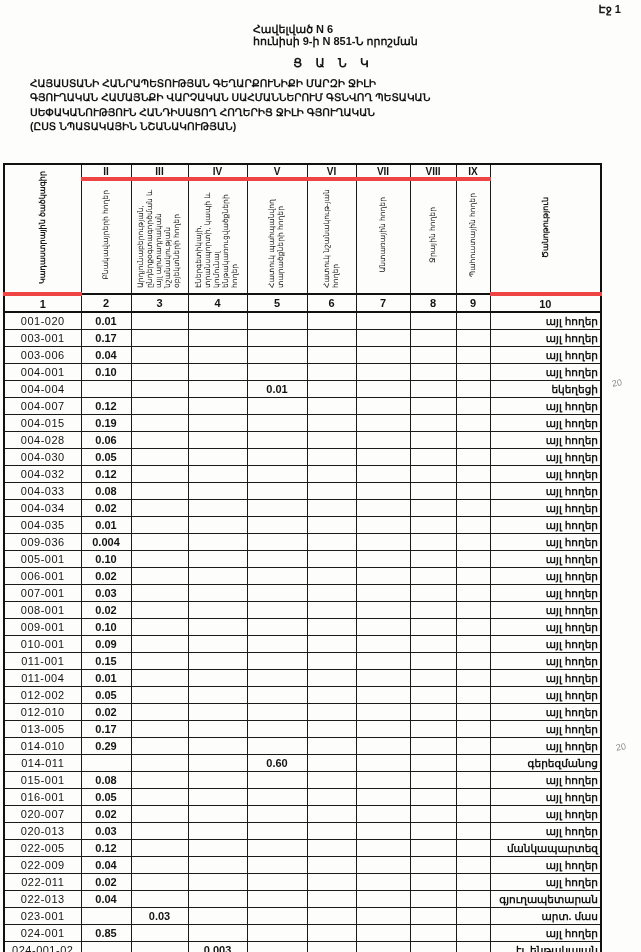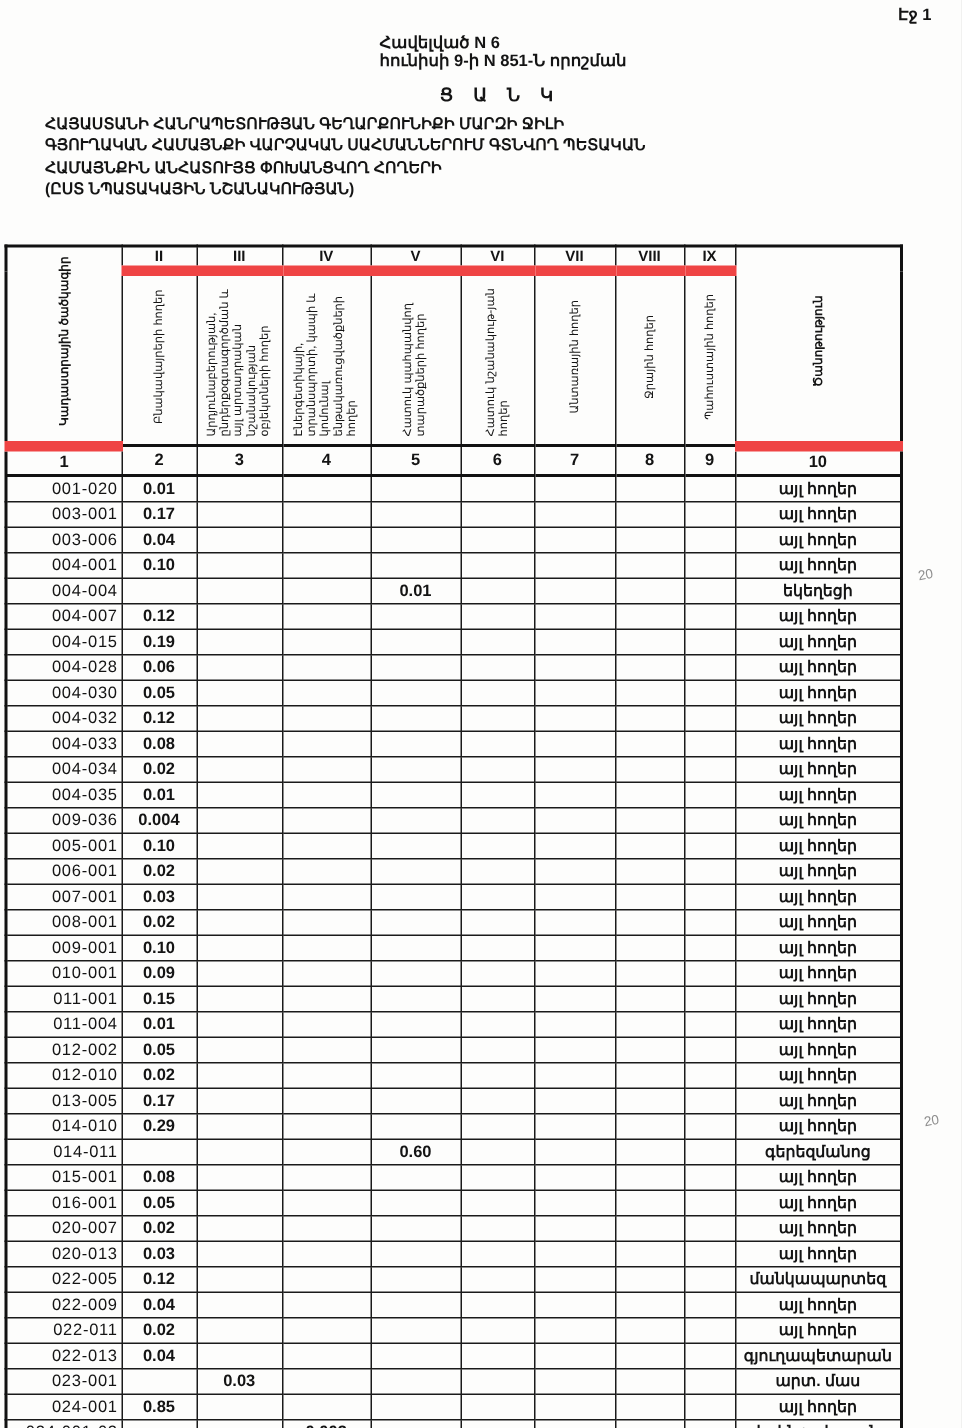--- a/index.html
+++ b/index.html
@@ -32,38 +32,38 @@
   table.main{
     position:absolute;top:163px;left:3px;
     border-collapse:collapse;table-layout:fixed;width:597px;
   }
   table.main td{
     border:1px solid #1a1a1a;
     padding:0 2px;
     overflow:hidden;
     vertical-align:middle;
   }
-  tr.roman-row td{height:12px;font-size:10px;font-weight:bold;text-align:center;border-bottom:7px solid #ef4444;}
+  tr.roman-row td{height:12px;font-size:10px;font-weight:bold;text-align:center;border-bottom:4px solid #ef4444;}
   tr.cat-row td{height:112px;text-align:center;}
   tr.num-row td{height:15px;font-size:11px;font-weight:bold;text-align:center;border-bottom:2px solid #111;border-top:2px solid #111;}
   td.corner{border-bottom:2px solid #111;}
   .vtext{
     display:inline-block;
     writing-mode:vertical-rl;
     transform:rotate(180deg);
     font-size:7.6px;line-height:1.18;
     max-height:106px;
     text-align:left;
     white-space:normal;
   }
   td.corner .vtext{max-height:118px;font-size:8px;}
   tbody tr td{height:16px;}
-  td.c-code{font-size:11px;text-align:right;padding-left:3px;letter-spacing:0.5px;border-right:2px solid #111;}
+  td.c-code{font-size:11px;text-align:center;padding-left:3px;letter-spacing:0.5px;border-right:2px solid #111;}
   td.c-val{font-size:11px;font-weight:600;text-align:center;}
-  td.c-note{font-size:10.5px;font-weight:bold;text-align:center;padding-left:4px;border-left:2px solid #111;}
+  td.c-note{font-size:10.5px;font-weight:bold;text-align:right;padding-left:4px;border-left:2px solid #111;}
   table.main{border:2px solid #111;}
   
   .margin-mark{
     position:absolute;left:612px;
     font-size:9px;color:#6a6a6a;
     transform:rotate(-10deg);opacity:.75;
   }
 </style>
 </head>
 <body>
@@ -75,21 +75,21 @@
   <div class="appendix-block">
     <div>Հավելված N 6</div>
     <div>հունիսի 9-ի N 851-Ն որոշման</div>
   </div>
 
   <div class="doc-title-heading">Ց Ա Ն Կ</div>
 
   <div class="doc-title">
     <div>ՀԱՅԱՍՏԱՆԻ ՀԱՆՐԱՊԵՏՈՒԹՅԱՆ ԳԵՂԱՐՔՈՒՆԻՔԻ ՄԱՐԶԻ ՋԻԼԻ</div>
     <div>ԳՅՈՒՂԱԿԱՆ ՀԱՄԱՅՆՔԻ ՎԱՐՉԱԿԱՆ ՍԱՀՄԱՆՆԵՐՈՒՄ ԳՏՆՎՈՂ ՊԵՏԱԿԱՆ</div>
-    <div>ՀԱՄԱՅՆՔԻՆ ԱՆՀԱՏՈՒՅՑ ՓՈԽԱՆՑՎՈՂ ՀՈՂԵՐԻ</div>
+    <div>ՍԵՓԱԿԱՆՈՒԹՅՈՒՆ ՀԱՆԴԻՍԱՑՈՂ ՀՈՂԵՐԻՑ ՋԻԼԻ ԳՅՈՒՂԱԿԱՆ</div>
     <div>(ԸՍՏ ՆՊԱՏԱԿԱՅԻՆ ՆՇԱՆԱԿՈՒԹՅԱՆ)</div>
   </div>
 
   <table class="main">
     <colgroup>
       <col style="width:77px">
         <col style="width:50px">
         <col style="width:57px">
       <col style="width:59px">
         <col style="width:60px">

